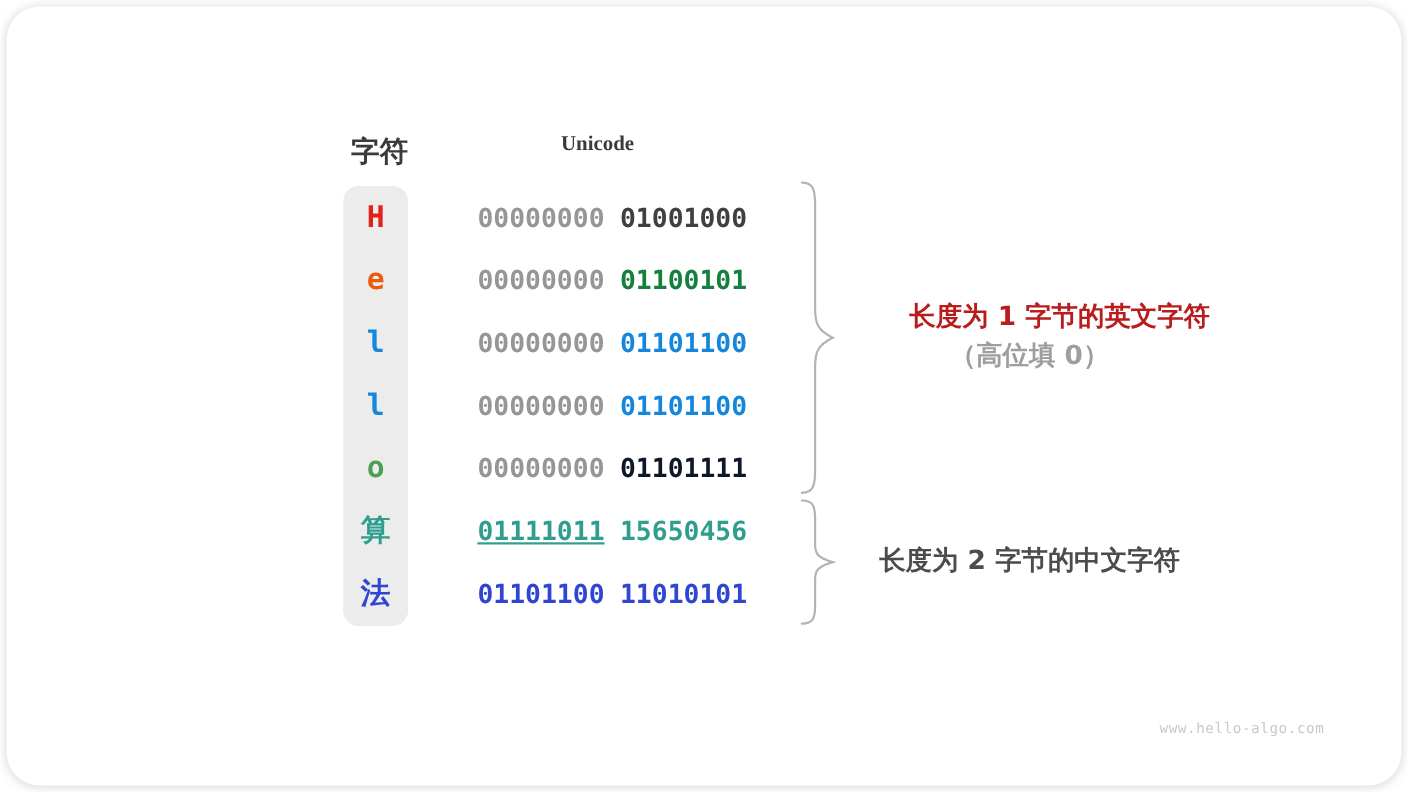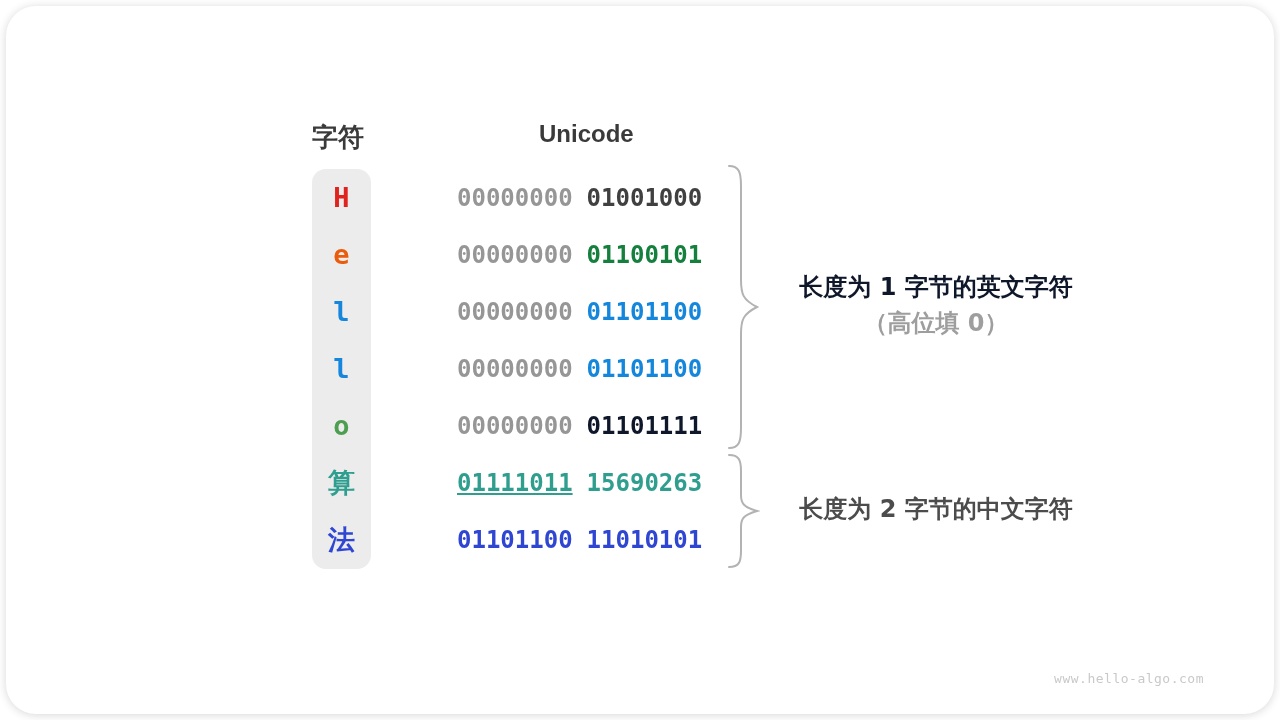--- a/index.html
+++ b/index.html
@@ -18,28 +18,28 @@
     box-shadow: 0 1px 10px rgba(0,0,0,0.16);
   }
   .col-header {
     position: absolute;
     top: 114px;
     font-weight: bold;
     color: #3a3a3a;
   }
   .char-header {
     left: 306px; width: 59px;
-    text-align: left;
+    text-align: right;
     font-size: 26px;
     font-family: "DejaVu Sans", sans-serif;
   }
   .unicode-header {
-    left: 533px;
-    font-size: 24px;
-    font-family: Liberation Sans, sans-serif;
+    left: 504px;
+    font-size: 19px;
+    font-family: Liberation Serif, serif;
   }
   .char-col-bg {
     position: absolute;
     left: 306px; top: 163px;
     width: 59px; height: 400px;
     background: #ececec;
     border-radius: 14px;
   }
   .rows {
     position: absolute;
@@ -53,21 +53,21 @@
   }
   .char-cell {
     width: 59px;
     text-align: center;
     font-family: "DejaVu Sans Mono", "DejaVu Sans", monospace;
     font-weight: bold;
     font-size: 27px;
     line-height: 1;
   }
   .bin-cell {
-    margin-left: 86px;
+    margin-left: 63px;
     display: flex;
     gap: 14px;
     font-family: "DejaVu Sans Mono", monospace;
     font-weight: bold;
     font-size: 24px;
     white-space: pre;
   }
   .brace {
     position: absolute;
   }
@@ -79,21 +79,21 @@
     font-size: 24px;
     font-weight: 600;
     line-height: 36px;
     color: #4c4c4c;
     font-family: "DejaVu Sans", sans-serif;
   }
   .annotation-english { top: 263px; }
   .annotation-chinese { top: 485px; }
   .watermark {
     position: absolute;
-    right: 70px; bottom: 28px;
+    right: 70px; bottom: 44px;
     font-family: "DejaVu Sans Mono", monospace;
     font-size: 13px;
     color: #c9c9c9;
     letter-spacing: 0.5px;
   }
 </style>
 </head>
 <body>
 
 <div class="card">
@@ -136,42 +136,42 @@
       <div class="char-cell" style="color: rgb(76, 158, 81);">o</div>
       <div class="bin-cell">
         <span class="byte" style="color: rgb(150, 150, 150);">00000000</span>
         <span class="byte" style="color: #0f172a;">01101111</span>
       </div>
     </div>
     <div class="row">
       <div class="char-cell" style="color: rgb(47, 158, 143);">算</div>
       <div class="bin-cell">
         <span class="byte" style="color: rgb(47, 158, 143); text-decoration: underline;">01111011</span>
-        <span class="byte" style="color: rgb(47, 158, 143);">15690263</span>
+        <span class="byte" style="color: rgb(47, 158, 143);">15650456</span>
       </div>
     </div>
     <div class="row">
       <div class="char-cell" style="color: rgb(47, 70, 210);">法</div>
       <div class="bin-cell">
         <span class="byte" style="color: rgb(47, 70, 210);">01101100</span>
         <span class="byte" style="color: rgb(47, 70, 210);">11010101</span>
       </div>
     </div>
   </div>
 
   <svg class="brace" style="left:720px; top:156px;" width="34" height="290" viewBox="0 0 34 290">
     <path d="M3,4 C13,4 15,10 15,24 L15,118 C15,132 17,138 31,145 C17,152 15,158 15,172 L15,266 C15,280 13,286 3,286" fill="none" stroke="#b3b3b3" stroke-width="2" stroke-linecap="round"></path>
   </svg>
 
   <svg class="brace" style="left:720px; top:445px;" width="34" height="120" viewBox="0 0 34 120">
     <path d="M3,4 C13,4 15,9 15,20 L15,44 C15,52 17,56 31,60 C17,64 15,68 15,76 L15,100 C15,111 13,116 3,116" fill="none" stroke="#b3b3b3" stroke-width="2" stroke-linecap="round"></path>
   </svg>
 
   <div class="annotation annotation-english">
-    <div style="color: #0f172a;">长度为 1 字节的英文字符</div>
+    <div style="color: #b91c1c; text-align: right;">长度为 1 字节的英文字符</div>
     <div style="color: rgb(158, 158, 158);">（高位填 0）</div>
   </div>
 
   <div class="annotation annotation-chinese">
     <div style="color: rgb(76, 76, 76);">长度为 2 字节的中文字符</div>
   </div>
 
   <div class="watermark">www.hello-algo.com</div>
 
 </div>

